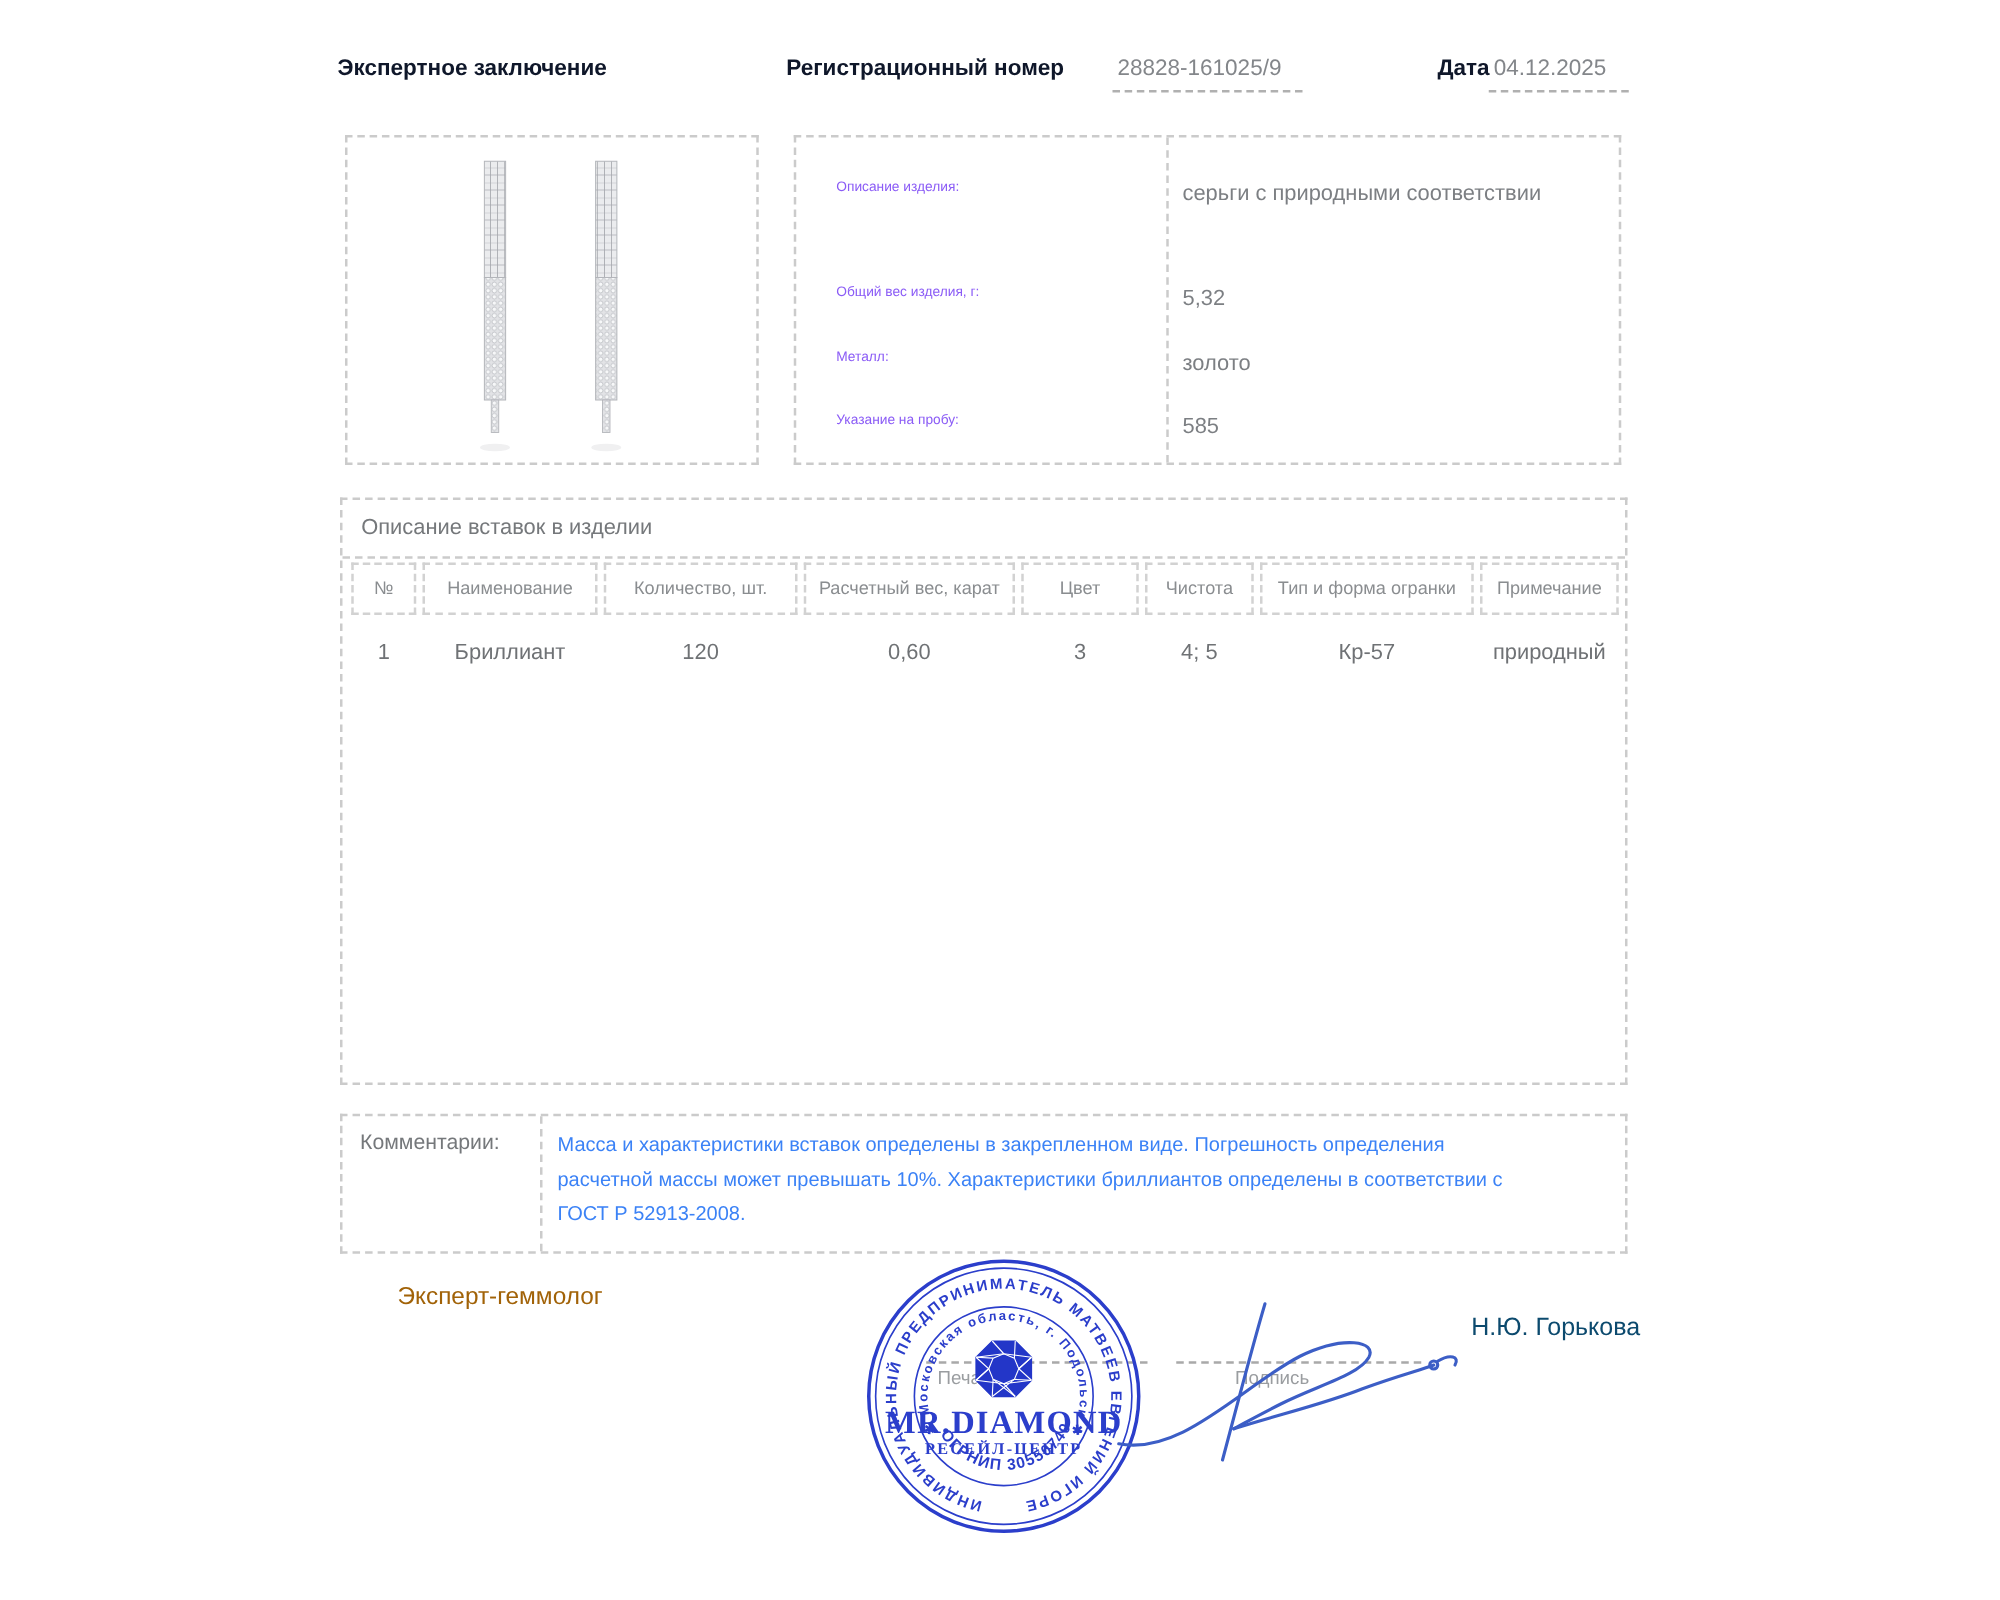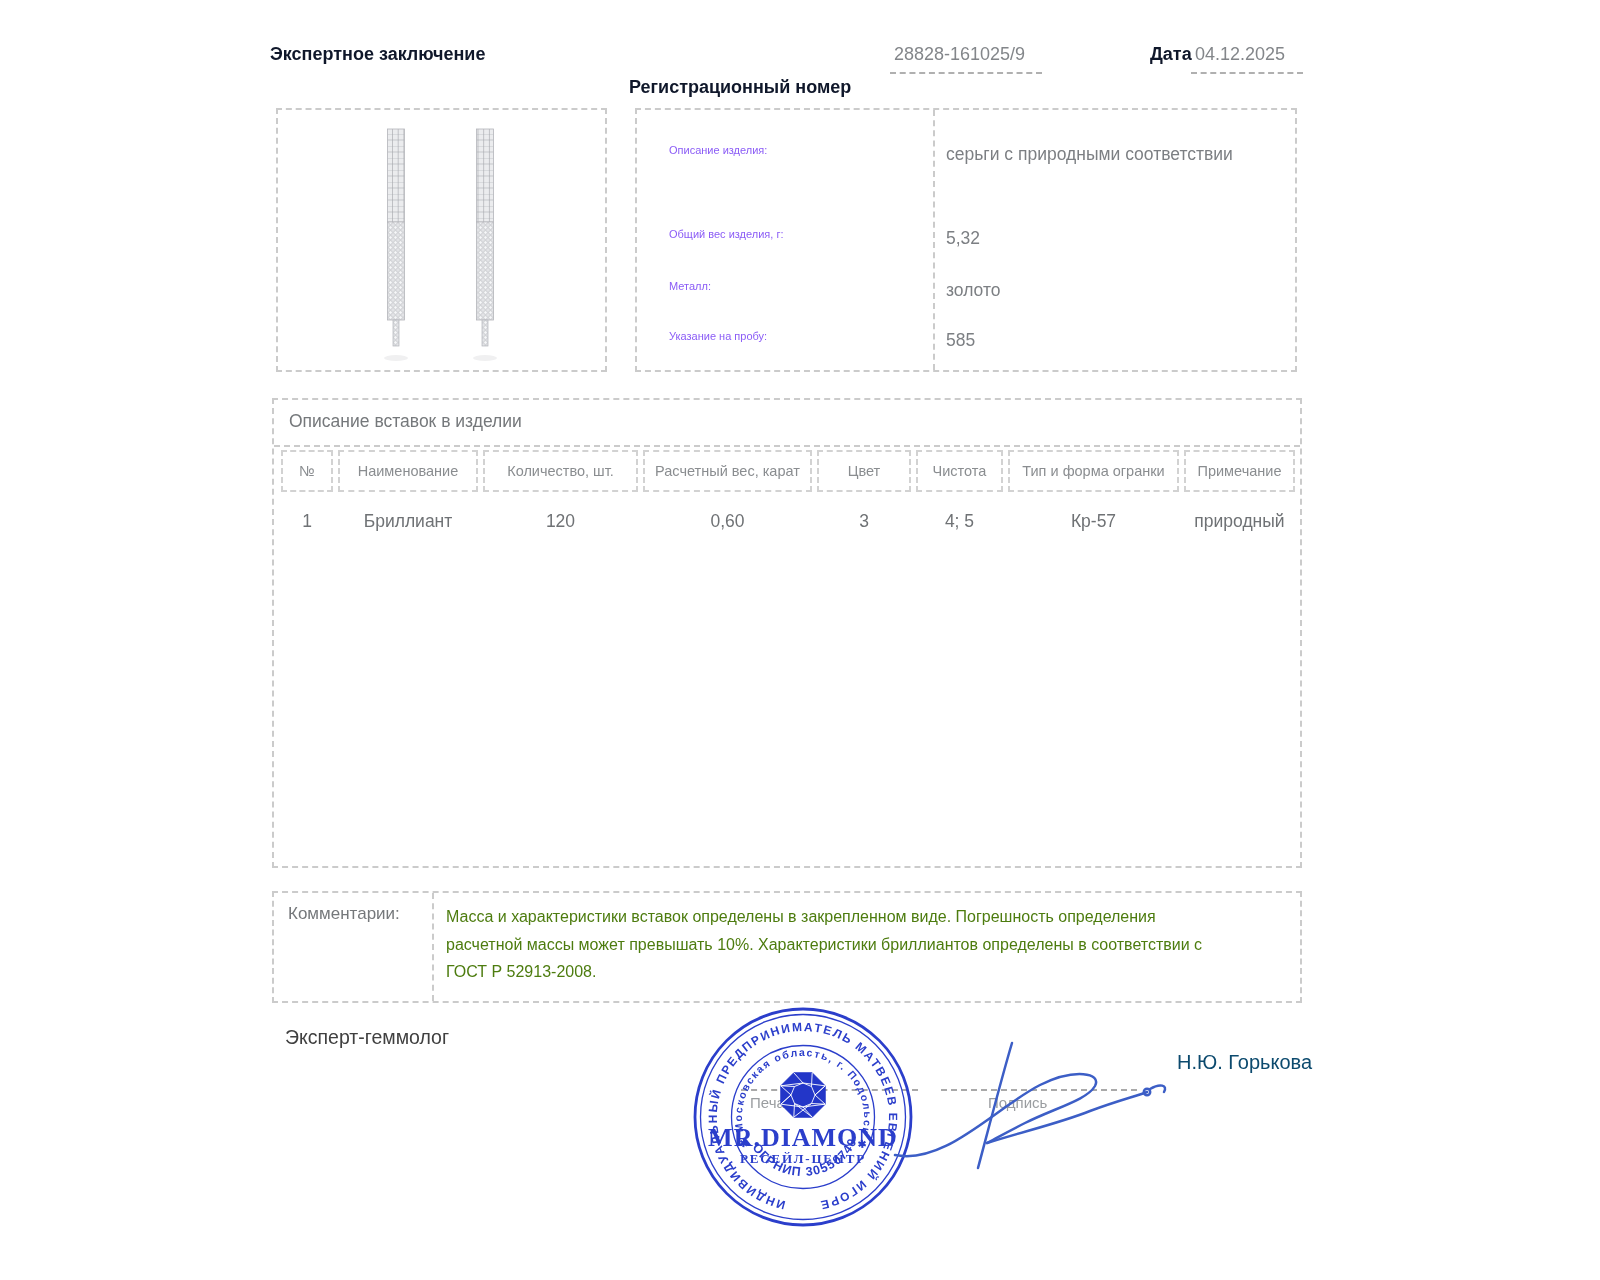--- a/index.html
+++ b/index.html
@@ -24,41 +24,41 @@
   .hcell{border:2px dashed #d2d2d2;box-sizing:border-box;height:42px;display:flex;
          align-items:center;justify-content:center;font-size:14.5px;color:#8a8d90;white-space:nowrap;}
   .vcell{height:44px;display:flex;align-items:center;justify-content:center;
          font-size:17.5px;color:#6f7275;white-space:nowrap;}
   .c0{width:52px;}.c1{width:140px;}.c2{width:155px;}.c3{width:169px;}
   .c4{width:94px;}.c5{width:87px;}.c6{width:171px;}.c7{width:111px;}
   
   .com-divider{position:absolute;left:158px;top:0;bottom:0;border-left:2px dashed #cbcbcb;}
   .com-label{position:absolute;left:14px;top:11px;font-size:17px;color:#75787b;}
   .com-text{position:absolute;left:172px;top:10px;width:856px;font-size:16px;line-height:27.5px;
-            color:#4d7c0f;white-space:pre-line;}
+            color:#3b82f6;white-space:pre-line;}
   
-  .expert-title{font-size:19.5px;color:#404040;}
+  .expert-title{font-size:19.5px;color:#a16207;margin-left:33px;}
   .expert-cert{font-size:15px;line-height:20px;color:#85888b;white-space:pre-line;}
   .sigline{border-top:2px dashed #a9a9a9;height:0;}
   .siglabel{font-size:15px;color:#9a9da0;}
   .expert-name{font-size:20px;color:#0c4a6e;white-space:nowrap;}
   
   .st-ring{font-family:"Liberation Sans",sans-serif;font-size:12px;font-weight:700;letter-spacing:1.7px;fill:#2b3ecb;}
   .st-mid{font-family:"Liberation Sans",sans-serif;font-size:10.5px;font-weight:700;letter-spacing:1.6px;fill:#2b3ecb;}
   .st-ogrn{font-family:"Liberation Sans",sans-serif;font-size:12.5px;font-weight:700;letter-spacing:1.2px;fill:#2b3ecb;}
   .st-brand{font-family:"Liberation Serif",serif;font-size:26px;font-weight:700;letter-spacing:1px;fill:#2b3ecb;}
   .st-sub{font-family:"Liberation Serif",serif;font-size:13px;font-weight:700;letter-spacing:1.8px;fill:#2b3ecb;}
 </style>
 </head>
 <body>
 
 <div class="doc">
 
   <div class="abs hdr b" style="left:270px;">Экспертное заключение</div>
-  <div class="abs hdr b" style="left:629px;margin-top:33px;">Регистрационный номер</div>
+  <div class="abs hdr b" style="left:629px;">Регистрационный номер</div>
   <div class="abs hdr" style="left:890px;">
     <span class="fill" style="min-width:152px;">28828-161025/9</span>
   </div>
   <div class="abs hdr b" style="left:1150px;">Дата</div>
   <div class="abs hdr" style="left:1191px;">
     <span class="fill" style="min-width:112px;">04.12.2025</span>
   </div>
 
   <div class="abs dbox" style="left:276px;top:108px;width:331px;height:264px;">
     <svg width="327" height="260" viewBox="0 0 327 260">

